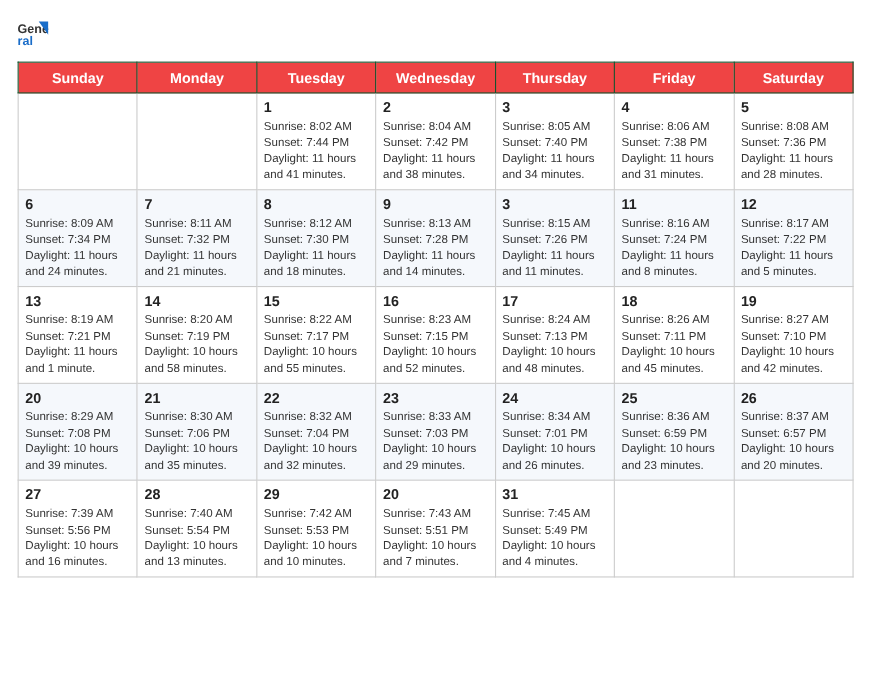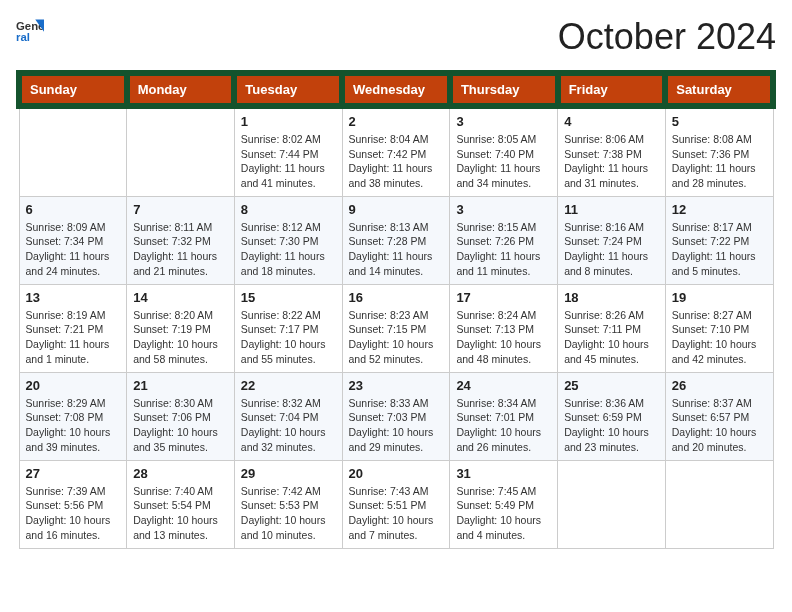--- a/index.html
+++ b/index.html
@@ -45,27 +45,27 @@
     .location {
       font-size: 15px;
       color: #555;
     }
     .calendar {
       width: 100%;
       border-collapse: collapse;
       font-size: 11px;
     }
     .calendar thead th {
-      background-color: #c2410c;
+      background-color: #ef4444;
       color: #fff;
       padding: 6px 8px;
-      text-align: left;
+      text-align: center;
       font-size: 13px;
       font-weight: 600;
-      border: 6px solid #14532d;
+      border: 1px solid #14532d;
     }
     .calendar tbody td {
       border: 1px solid #ccc;
       vertical-align: top;
       padding: 5px 6px;
       width: 108px;
       min-height: 80px;
       height: 88px;
       background: #fff;
     }
@@ -92,21 +92,20 @@
 
 <div class="header">
   <div class="logo">
     <svg class="logo-icon" viewBox="0 0 32 32">
       <text y="16" font-size="13" font-weight="bold" fill="#333">Gene</text>
       <text y="28" font-size="13" font-weight="bold" fill="#1a6dc9">ral</text>
       <polygon points="22,4 32,4 32,18" fill="#1a6dc9"></polygon>
     </svg>
   </div>
   <div class="title-block">
-    <div class="month-title">October 2024</div>
   </div>
 </div>
 
 <table class="calendar">
   <thead>
     <tr>
     <th>Sunday</th>
         <th>Monday</th>
         <th>Tuesday</th>
         <th>Wednesday</th>

